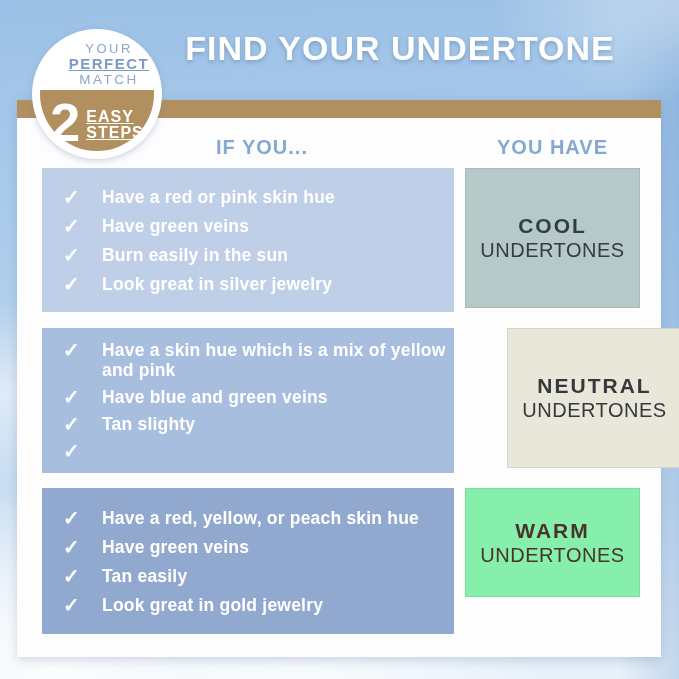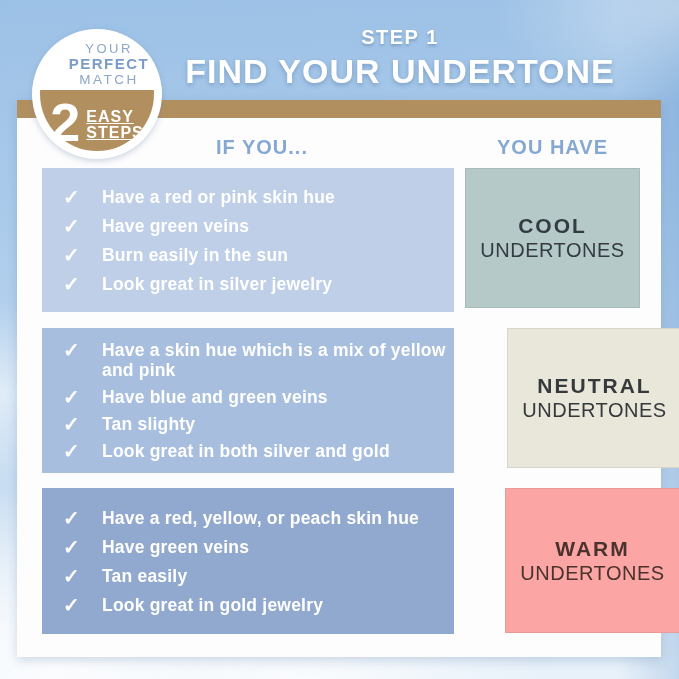--- a/index.html
+++ b/index.html
@@ -25,21 +25,21 @@
   
   .card { position:absolute; left:17px; top:100px; width:644px; height:557px; background:#fdfdfe; box-shadow:0 3px 10px rgba(100,130,170,0.3); }
   .tan-bar { position:absolute; left:0; top:0; width:100%; height:18px; background:#b28f5f; }
 
   
   .badge { position:absolute; left:32px; top:29px; width:130px; height:130px; }
   .badge-circle { position:absolute; inset:0; border-radius:50%; background:#ffffff; box-shadow:0 2px 6px rgba(110,135,165,0.35); }
   .badge-chord { position:absolute; left:8px; top:8px; width:114px; height:114px; border-radius:50%; background:#b28f5f; clip-path:inset(53px 0 0 0); }
   .badge-top { position:absolute; left:12px; top:13px; width:100%; text-align:center; }
   .badge-top .b1 { font-size:13px; color:#8ca7c7; letter-spacing:2.5px; line-height:14px; }
-  .badge-top .b2 { font-size:15px; font-weight:bold; color:#7b9cc6; letter-spacing:1.5px; line-height:16px; }
+  .badge-top .b2 { font-size:15px; font-weight:bold; color:#7b9cc6; letter-spacing:1.5px; line-height:16px;text-decoration:underline; }
   .badge-top .b3 { font-size:13.5px; color:#8ca7c7; letter-spacing:2.5px; line-height:15px; }
   .badge-steps { position:absolute; left:0; top:66px; width:100%; display:flex; justify-content:center; gap:6px; color:#ffffff; }
   .badge-steps .num { font-size:54px; font-weight:bold; line-height:1.0; }
   .badge-steps .steps { margin-top:14px; text-align:left; font-weight:bold; font-size:16px; line-height:16px; letter-spacing:1px;text-decoration:underline; }
 
   
   .col-head { position:absolute; top:136px; font-size:20px; font-weight:bold; color:#85a8d1; letter-spacing:1px; text-align:center; }
   .col-head.left  { left:56px;  width:412px; }
   .col-head.right { left:465px; width:175px; }
 
@@ -49,29 +49,28 @@
   .crit.r2 { top:328px; height:145px; background:#a8bedf; gap:7px; }
   .crit.r3 { top:488px; height:146px; background:#92a9cf; gap:9px; }
   .item { display:flex; align-items:flex-start; color:#ffffff; }
   .check { width:39px; flex:none; font-size:20px; font-weight:bold; line-height:20px; }
   .item-text { font-size:17.5px; font-weight:bold; letter-spacing:0.2px; line-height:20px; white-space:pre-line; }
 
   
   .result { position:absolute; left:465px; width:175px; display:flex; flex-direction:column; justify-content:center; align-items:center; text-align:center; box-shadow:inset 0 0 0 1px rgba(0,0,0,0.07); }
   .result.r1 { top:168px; height:140px; background:#b6c9c9; color:#333c42; }
   .result.r2 { top:328px; height:140px; background:#e9e6da; color:#35393b;margin-left:42px; }
-  .result.r3 { top:488px; height:145px; background:#fca5a5; color:#4a332c;margin-left:40px; }
+  .result.r3 { top:488px; height:109px; background:#86efac; color:#4a332c; }
   .result .l1 { font-size:21px; font-weight:bold; letter-spacing:2px; line-height:25px; }
   .result .l2 { font-size:20px; letter-spacing:0.5px; line-height:25px; }
 </style>
 </head>
 <body>
 
 <div class="headline">
-  <div class="step">STEP 1</div>
   <div class="title">FIND YOUR UNDERTONE</div>
 </div>
 
 <div class="card">
   <div class="tan-bar"></div>
 </div>
 
 <div class="badge">
   <div class="badge-circle"></div>
   <div class="badge-chord"></div>
@@ -124,21 +123,20 @@
   <div class="item">
       <span class="check">✓</span>
       <span class="item-text">Have blue and green veins</span>
     </div>
   <div class="item">
       <span class="check">✓</span>
       <span class="item-text">Tan slighty</span>
     </div>
   <div class="item">
       <span class="check">✓</span>
-      <span class="item-text">Look great in both silver and gold</span>
     </div>
 </div>
 <div class="result r2">
   <div class="l1">NEUTRAL</div>
   <div class="l2">UNDERTONES</div>
 </div>
 
 <div class="crit r3">
   <div class="item">
       <span class="check">✓</span>

